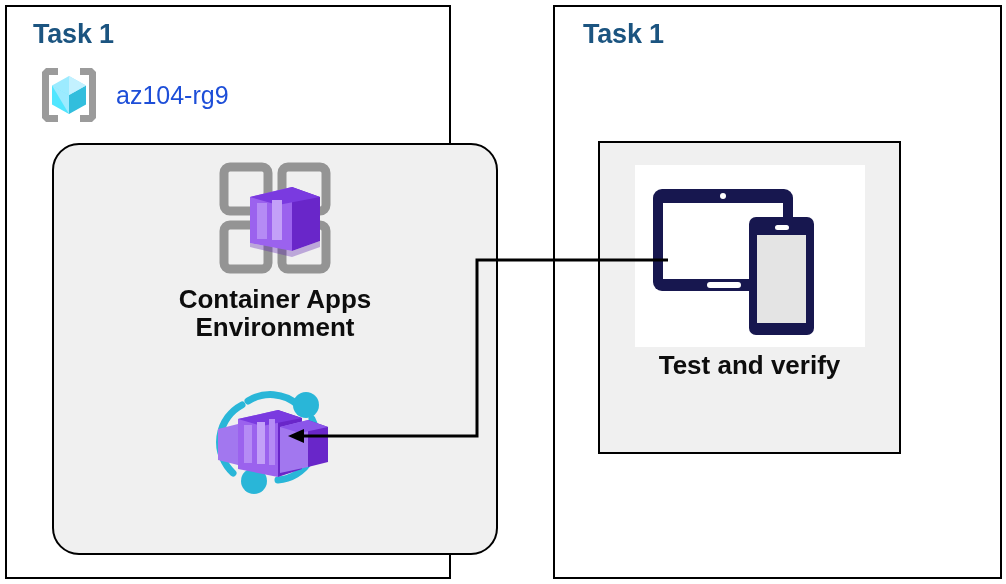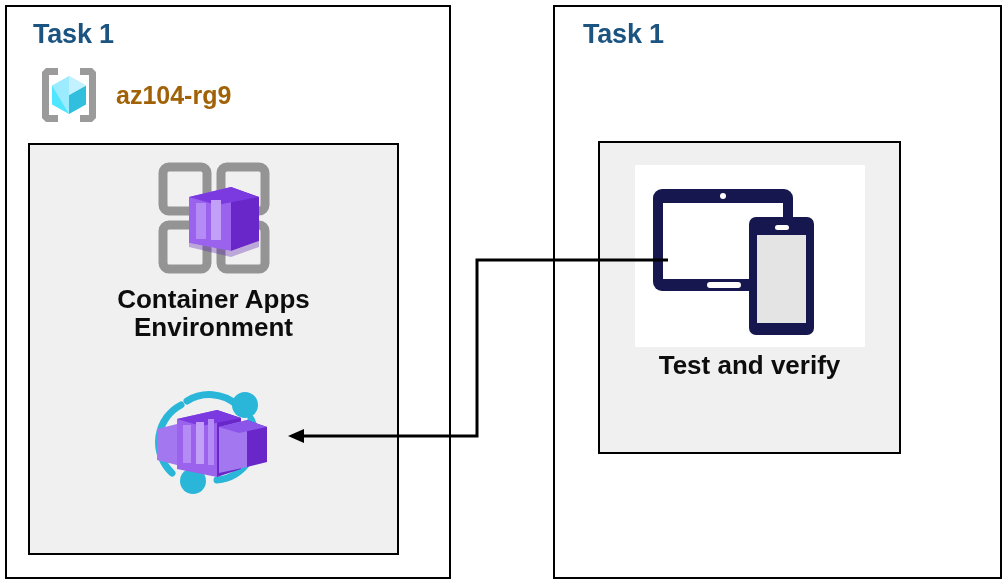--- a/index.html
+++ b/index.html
@@ -30,31 +30,31 @@
   }
   #task1-title{left:33px;top:19px;}
   #task2-title{left:583px;top:19px;}
 
   
   #rg-row{
     position:absolute;left:36px;top:62px;
     display:flex;align-items:center;gap:14px;
   }
   #rg-label{
-    font-size:25px;font-weight:bold;color:#a16207;white-space:nowrap;
+    font-size:25px;font-weight:normal;color:#1d4ed8;white-space:nowrap;
   }
 
   
   .inner-box{
     position:absolute;
     background:#f0f0f0;
     border:2px solid #000000;
     box-sizing:border-box;
   }
-  #task1-inner{left:28px;top:143px;width:371px;height:412px;}
+  #task1-inner{left:52px;top:143px;width:446px;height:412px;border-radius:27px;}
   #task2-inner{left:598px;top:141px;width:303px;height:313px;}
 
   .node{
     position:absolute;
     display:flex;flex-direction:column;align-items:center;
     width:100%;
   }
   .node-label{
     font-size:26px;font-weight:bold;color:#0d0d0d;
     text-align:center;line-height:1.08;white-space:pre;

